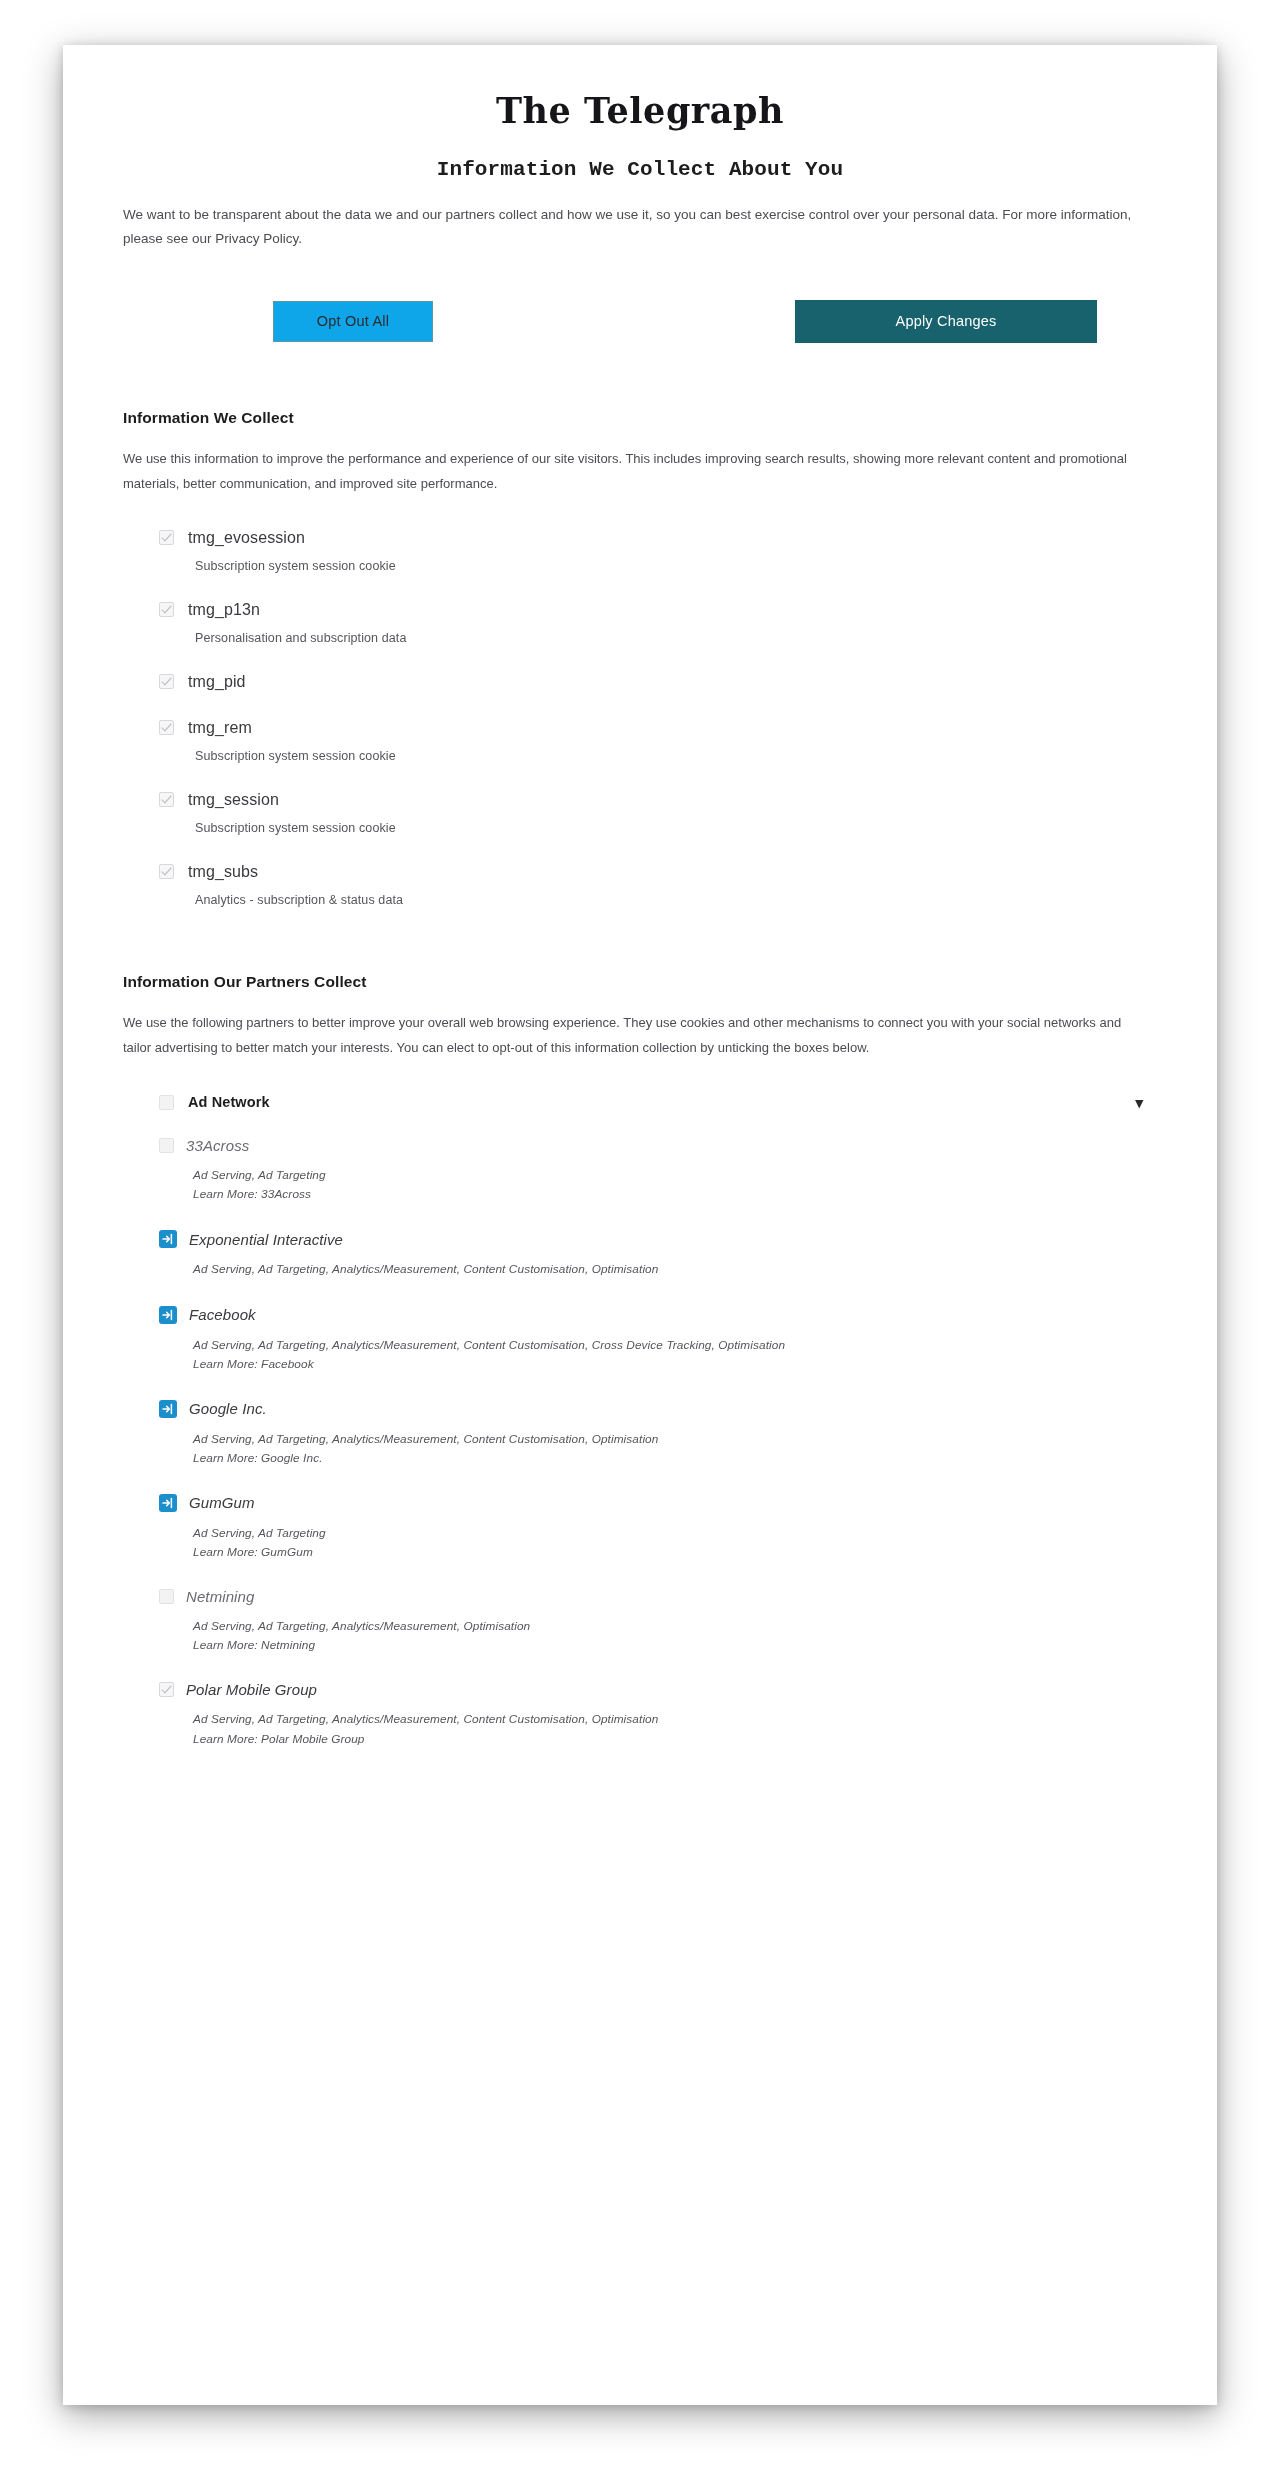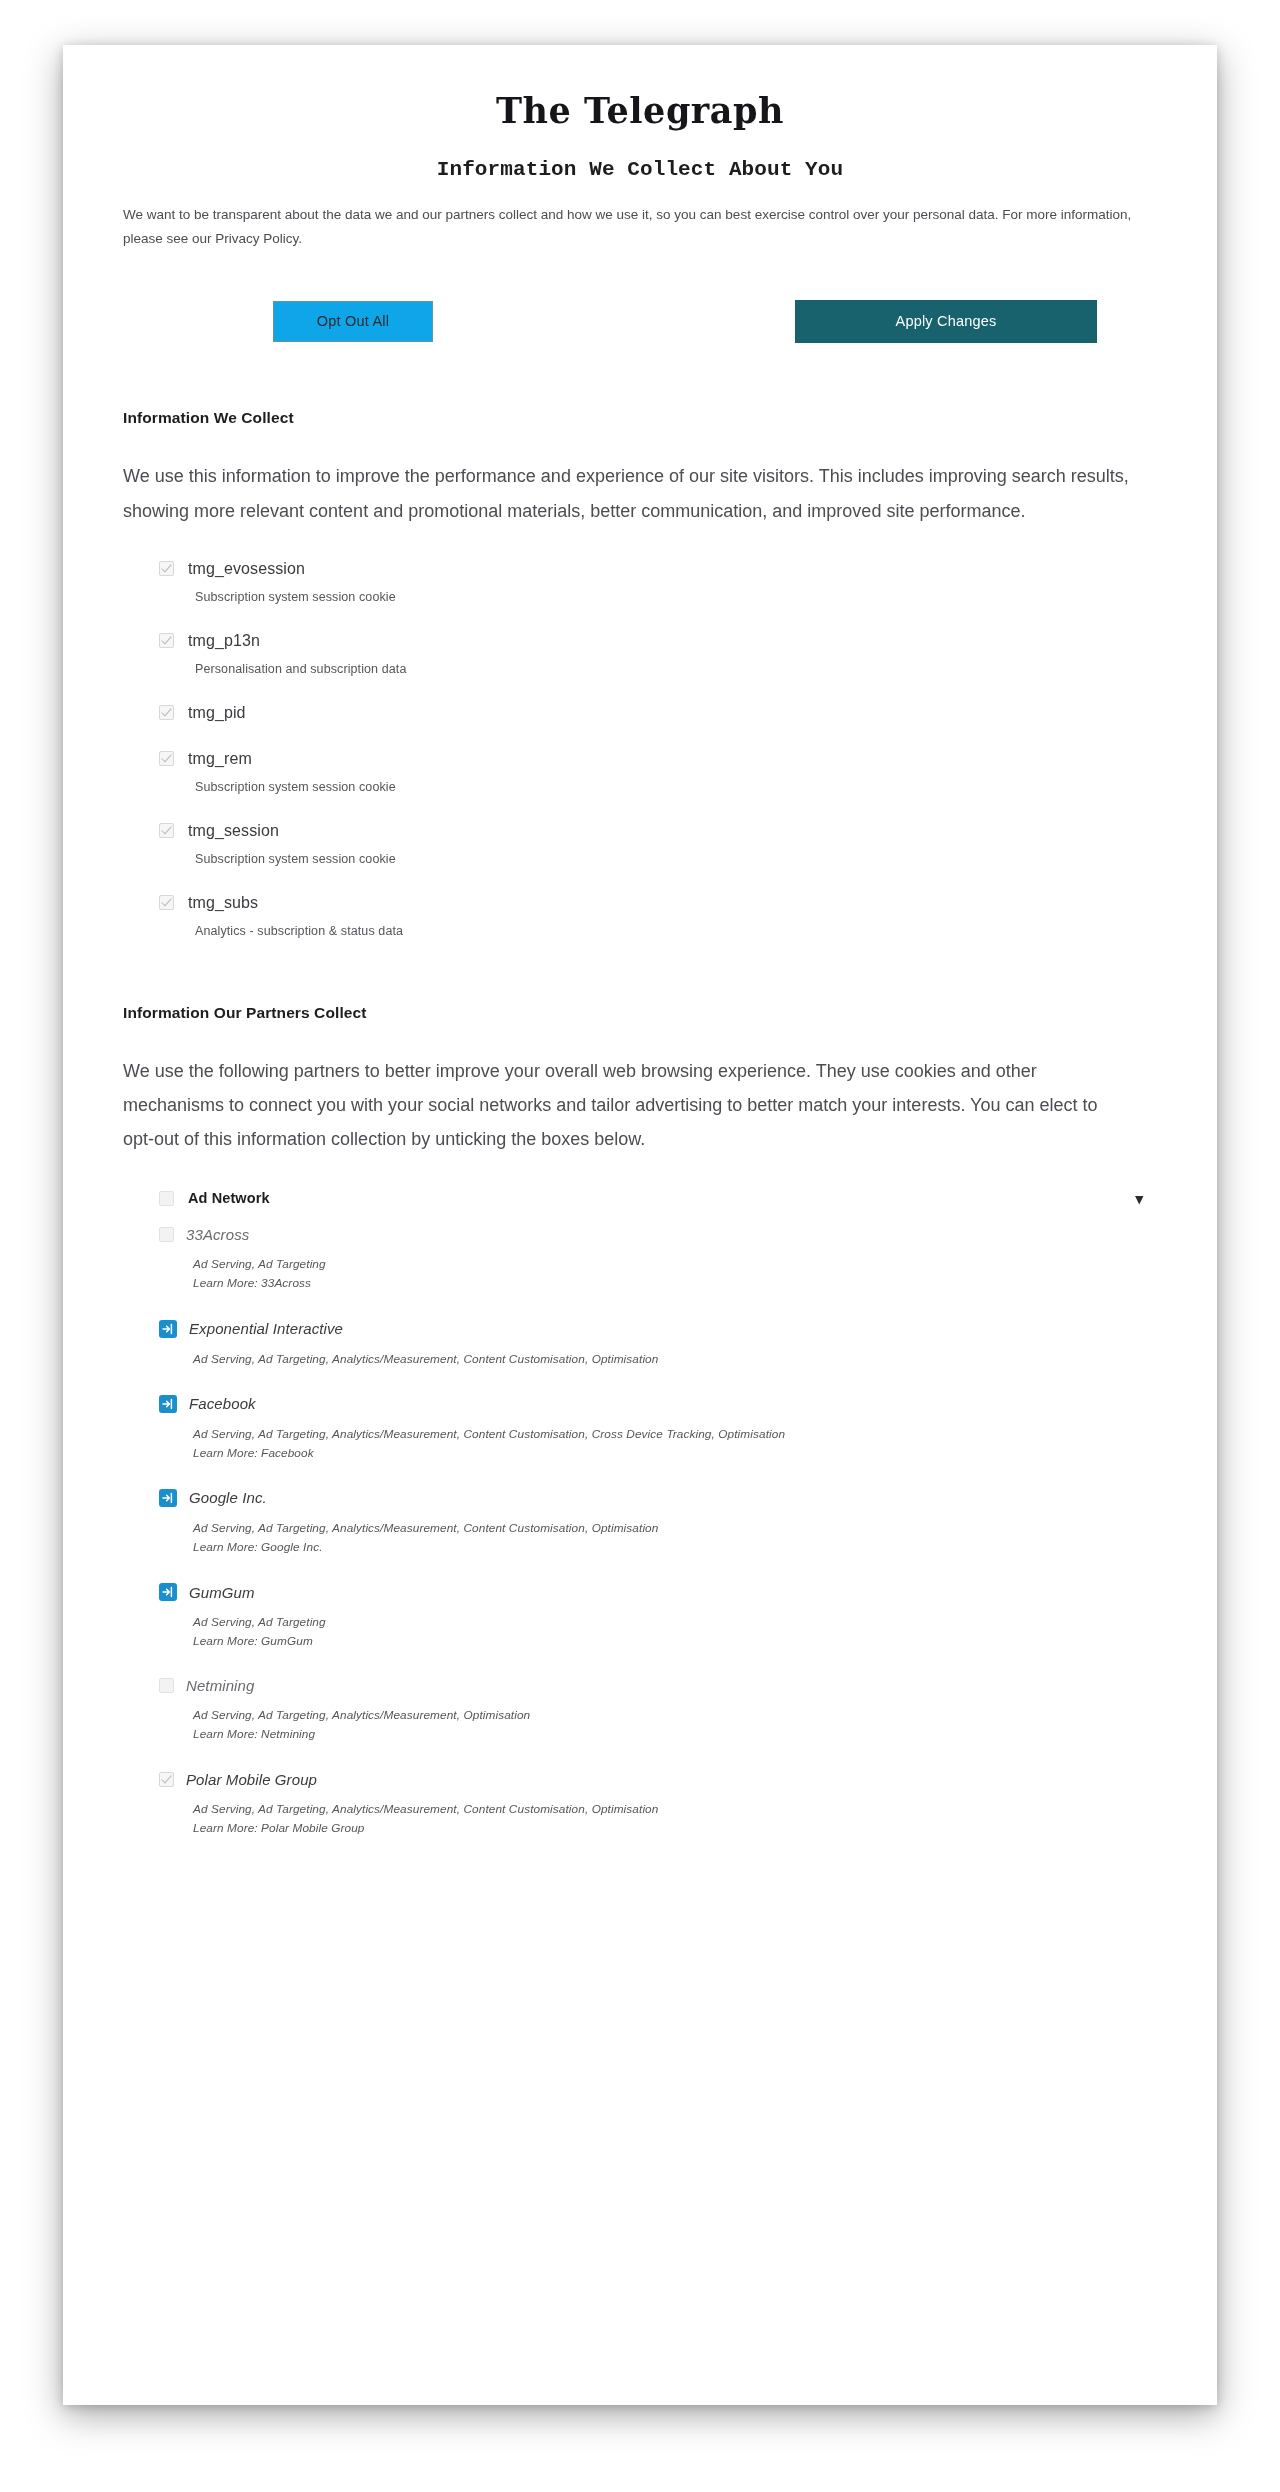--- a/index.html
+++ b/index.html
@@ -98,22 +98,22 @@
   .section {
     margin-top: 66px;
   }
   .section-title {
     font-size: 15.5px;
     font-weight: 700;
     color: #1d1d1f;
     letter-spacing: 0.1px;
   }
   .section-desc {
-    margin-top: 32px;
-    font-size: 18px;
+    margin-top: 20px;
+    font-size: 13px;
     line-height: 1.9;
     color: #4c4c52;
     max-width: 1010px;
   }
 
   
   .cookie-list {
     margin-top: 32px;
     padding-left: 36px;
   }
@@ -167,21 +167,21 @@
 
   
   .partner-list {
     margin-top: 34px;
     padding-left: 36px;
   }
   .group-head {
     display: flex;
     align-items: center;
     gap: 14px;
-    margin-bottom: 20px;
+    margin-bottom: 27px;
     padding-right: 14px;
   }
   .group-name {
     font-size: 14.5px;
     font-weight: 700;
     color: #1d1d1f;
     letter-spacing: 0.1px;
   }
   .chev {
     margin-left: auto;

